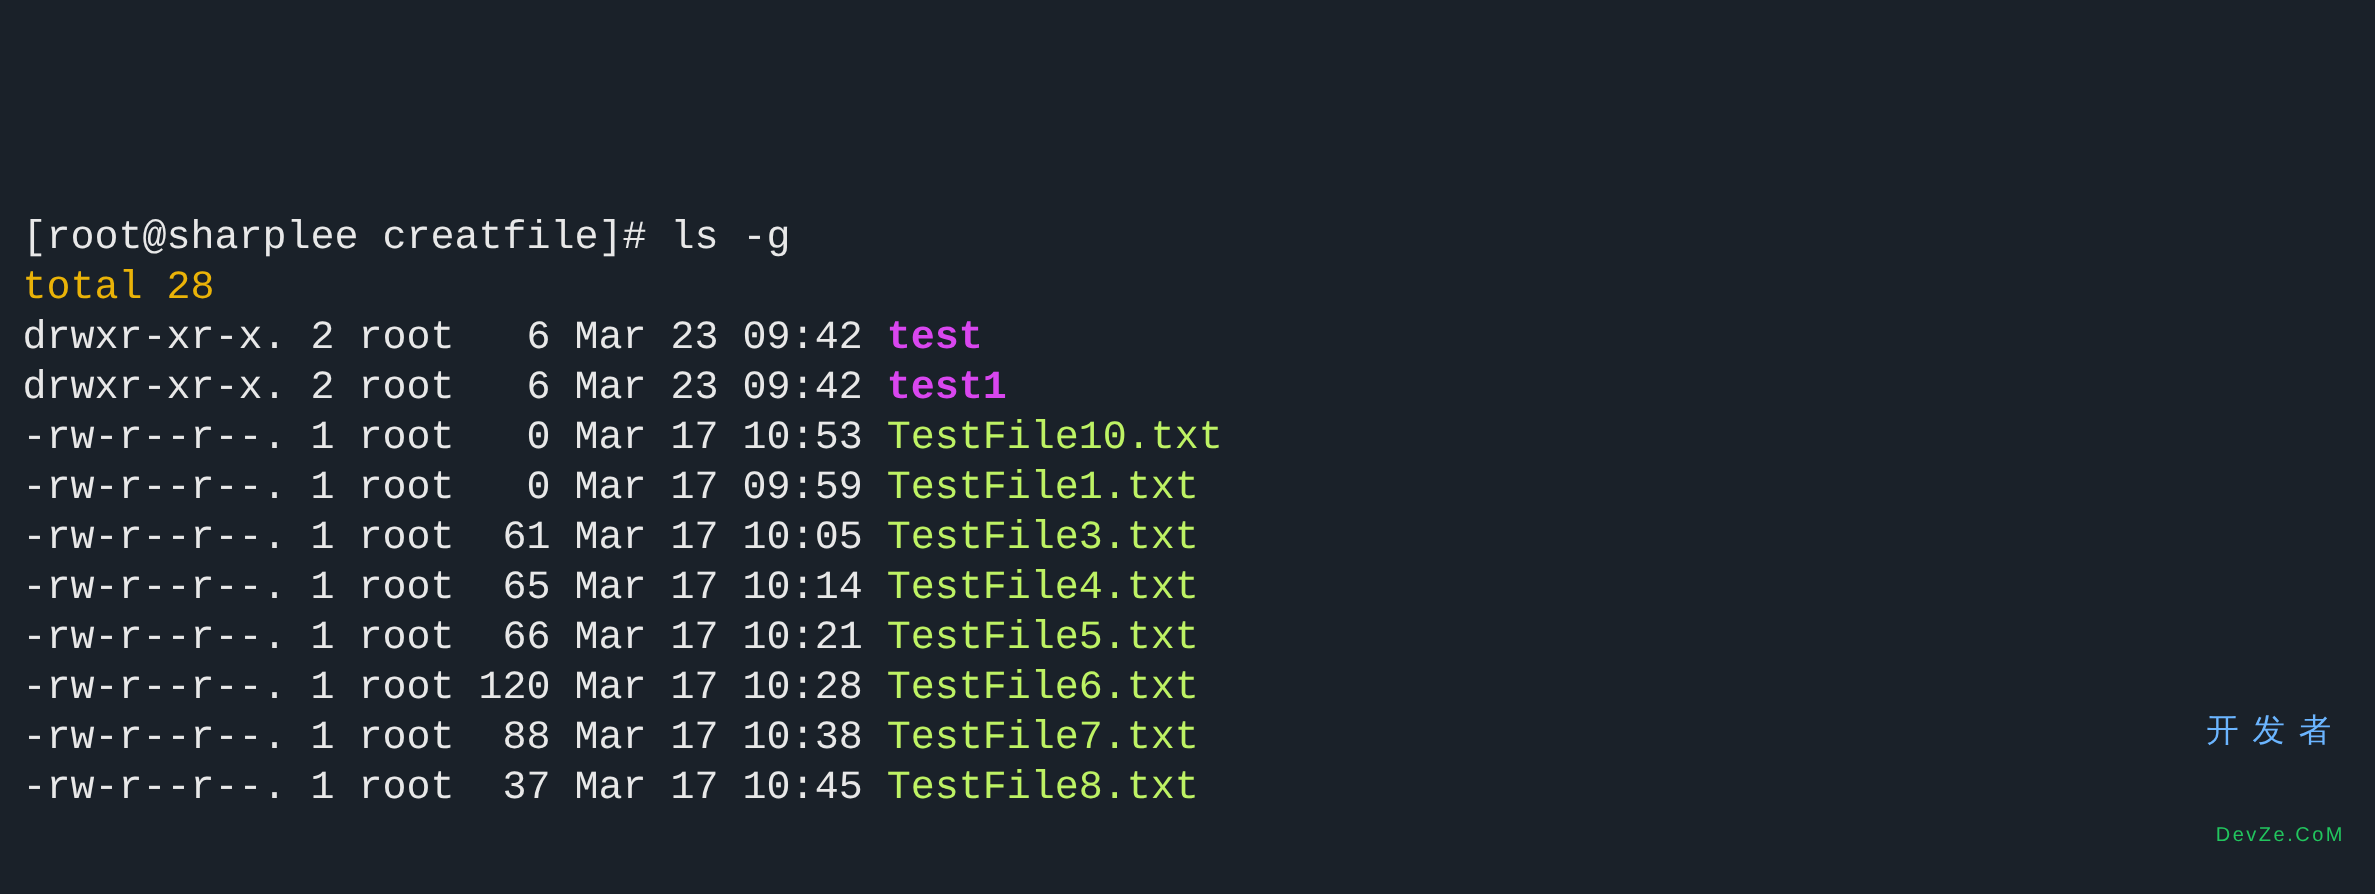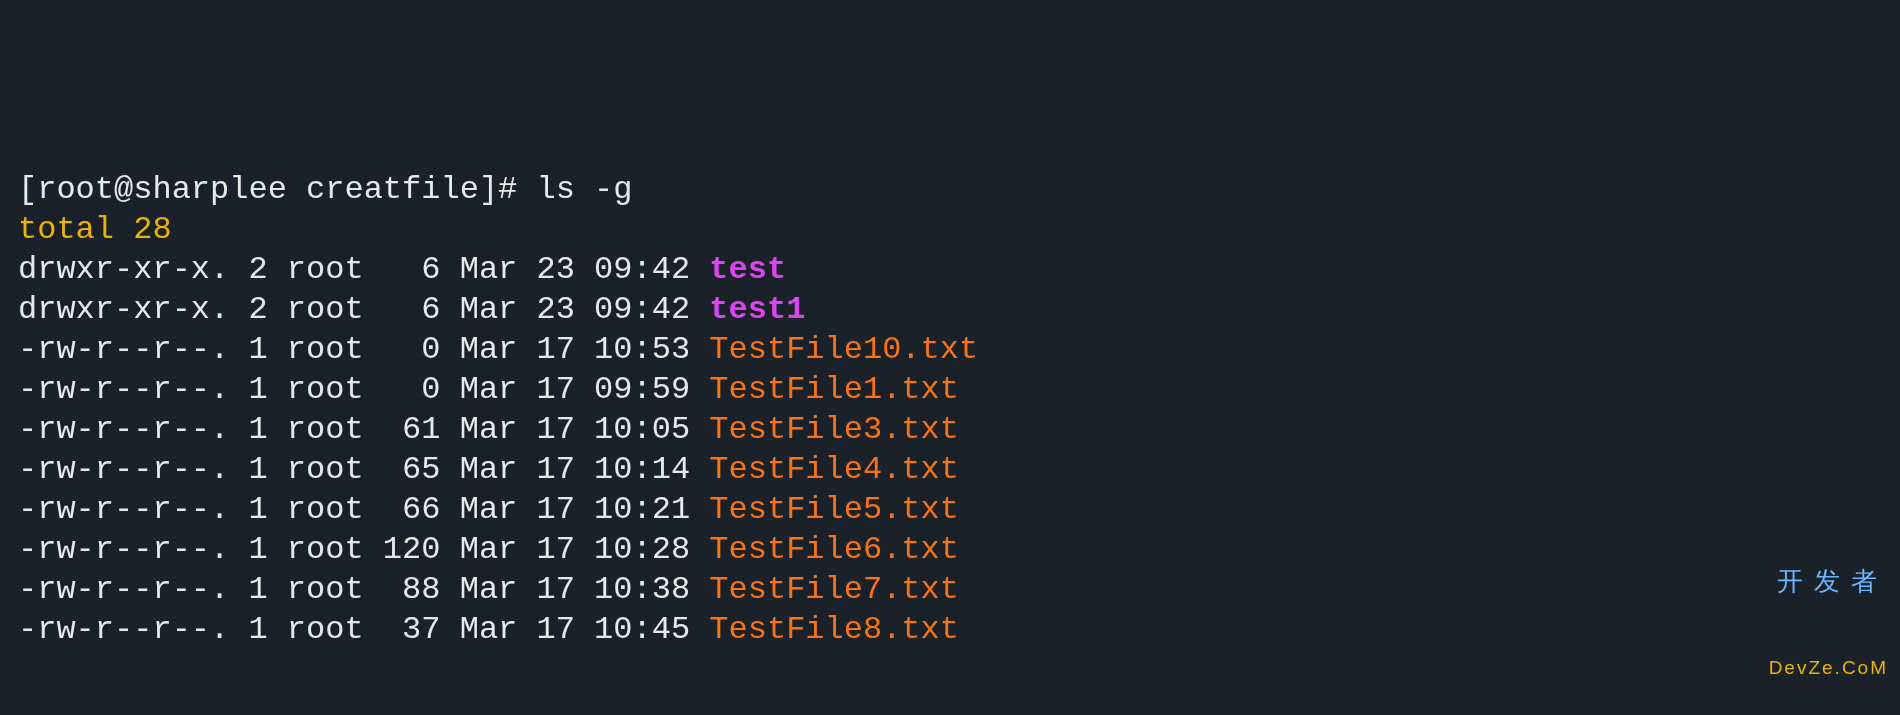--- a/index.html
+++ b/index.html
@@ -16,39 +16,39 @@
       padding: 10px 18px;
       white-space: pre;
       width: 1900px;
       height: 715px;
       overflow: hidden;
       position: relative;
     }
     .prompt-open { color: #e8e8e8; }
     .command { color: #e8e8e8; }
     .dir { color: #d946ef; font-weight: bold; }
-    .file { color: #f97316; }
+    .file { color: #bef264; }
     .total { color: #eab308; }
     .watermark {
       position: absolute;
-      right: 12px;
+      right: 24px;
       bottom: 6px;
       text-align: right;
       font-family: 'Arial', sans-serif;
       line-height: 1.0;
     }
     .watermark .line1 {
       color: #6bb5ff;
       font-size: 26px;
       letter-spacing: 11px;
       font-weight: normal;
     }
     .watermark .line2 {
-      color: #eab308;
-      font-size: 19px;
+      color: #22c55e;
+      font-size: 16px;
       letter-spacing: 2px;
     }
     .terminal-line { display: block; }
   </style>
 </head>
 <body>
 
 
 
 <div id="terminal"><span class="terminal-line"><span class="prompt-open">[root@sharplee creatfile]# </span><span class="command">ls -g</span></span><span class="terminal-line total">total 28</span><span class="terminal-line"><span>drwxr-xr-x. 2 root   6 Mar 23 09:42 </span><span class="dir">test</span></span><span class="terminal-line"><span>drwxr-xr-x. 2 root   6 Mar 23 09:42 </span><span class="dir">test1</span></span><span class="terminal-line"><span>-rw-r--r--. 1 root   0 Mar 17 10:53 </span><span class="file">TestFile10.txt</span></span><span class="terminal-line"><span>-rw-r--r--. 1 root   0 Mar 17 09:59 </span><span class="file">TestFile1.txt</span></span><span class="terminal-line"><span>-rw-r--r--. 1 root  61 Mar 17 10:05 </span><span class="file">TestFile3.txt</span></span><span class="terminal-line"><span>-rw-r--r--. 1 root  65 Mar 17 10:14 </span><span class="file">TestFile4.txt</span></span><span class="terminal-line"><span>-rw-r--r--. 1 root  66 Mar 17 10:21 </span><span class="file">TestFile5.txt</span></span><span class="terminal-line"><span>-rw-r--r--. 1 root 120 Mar 17 10:28 </span><span class="file">TestFile6.txt</span></span><span class="terminal-line"><span>-rw-r--r--. 1 root  88 Mar 17 10:38 </span><span class="file">TestFile7.txt</span></span><span class="terminal-line"><span>-rw-r--r--. 1 root  37 Mar 17 10:45 </span><span class="file">TestFile8.txt</span></span></div>

